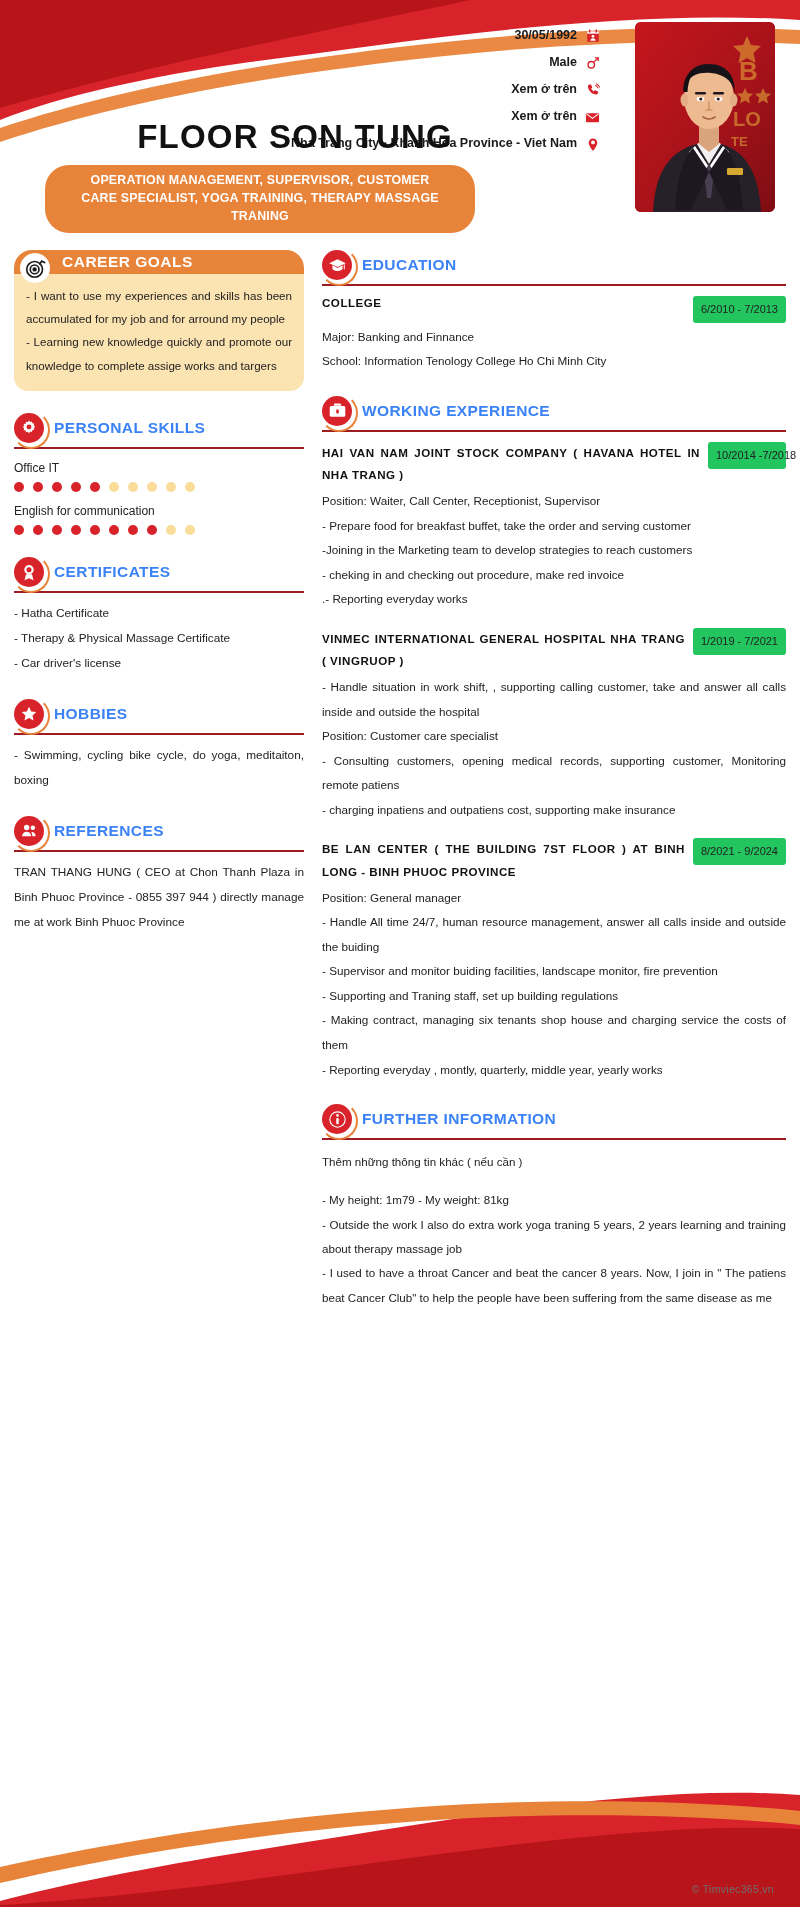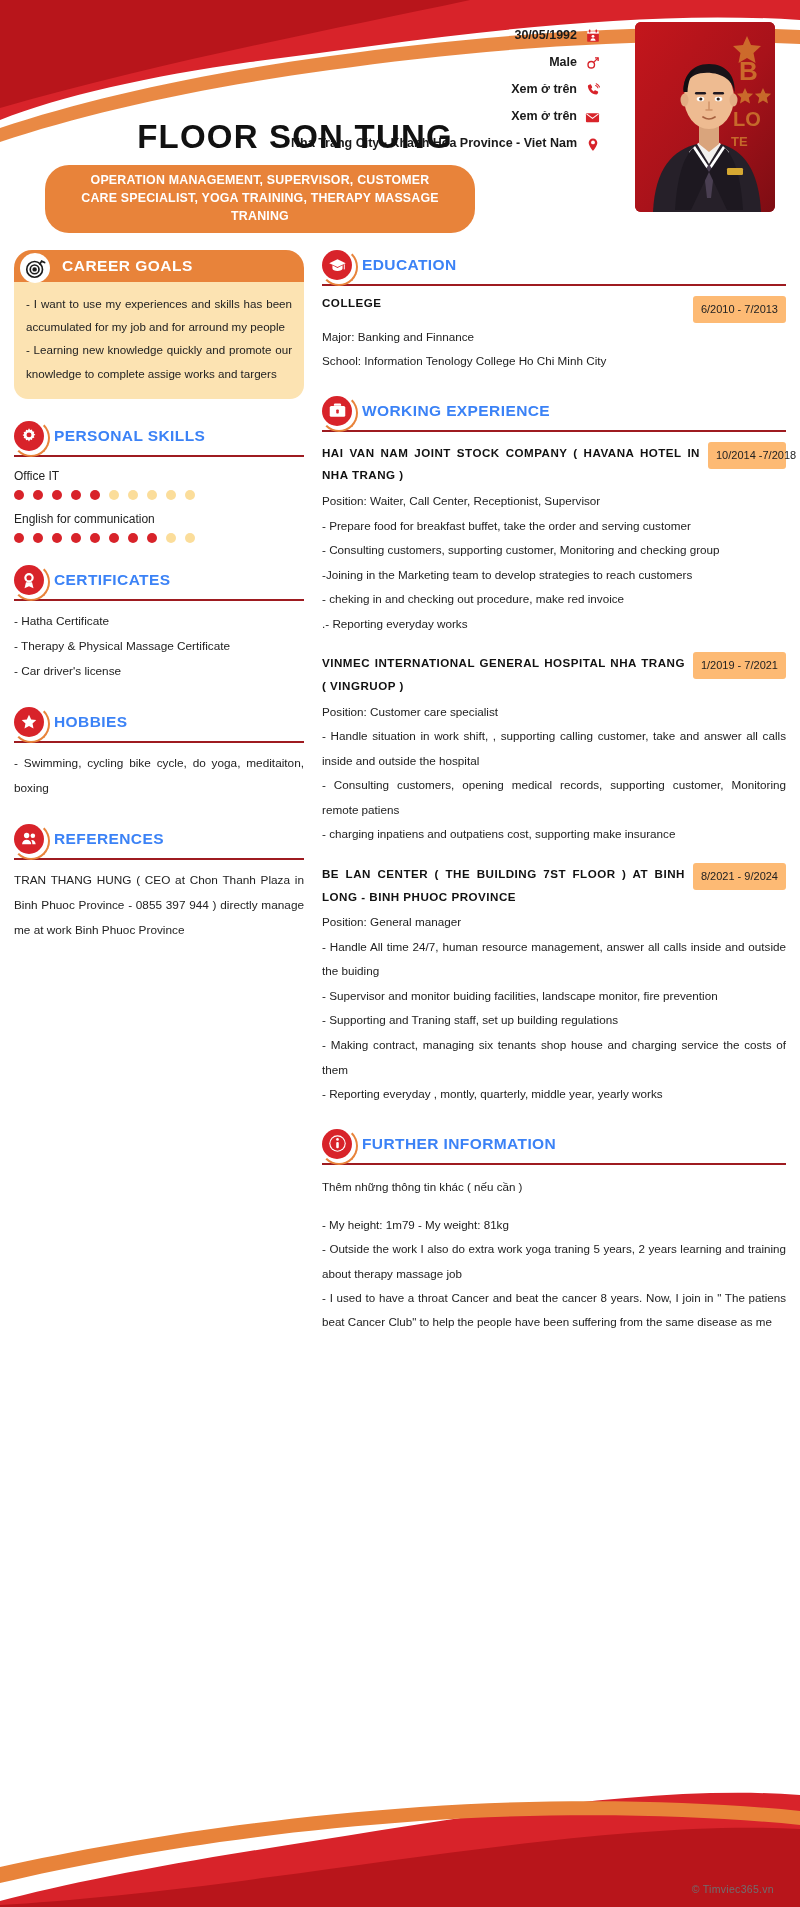--- a/index.html
+++ b/index.html
@@ -59,21 +59,21 @@
   .badge::after{
     content:""; position:absolute; left:-2px; top:-2px; width:34px; height:34px;
     border-radius:50%; border:2px solid #e8833a; border-left-color:transparent; border-top-color:transparent;
   }
   .badge svg{display:block;}
   .sec-title { font-size:15.5px; font-weight:bold; color:#3b82f6; letter-spacing:.4px; }
   .rule { height:2px; background:#9e1b20; margin-top:4px; }
 
   
   .goals-head {
-    background:#e8833a; border-radius:18px 18px 0 0; height:32px;
+    background:#e8833a; border-radius:18px 18px 0 0; height:24px;
     display:flex; align-items:center; padding-left:48px; position:relative;
   }
   .goals-head .gtitle { color:#fff; font-size:15.5px; font-weight:bold; letter-spacing:.5px; }
   .goals-badge {
     position:absolute; left:6px; top:3px; width:30px; height:30px; border-radius:50%;
     background:#fff; display:flex; align-items:center; justify-content:center;
   }
   .goals-body {
     background:#fce3b2; border-radius:0 0 14px 14px; padding:10px 12px 14px;
     font-size:11.6px; color:#222; line-height:2.0; text-align:justify;
@@ -87,21 +87,21 @@
 
   
   .list { font-size:11.8px; color:#222; line-height:2.15; }
   .para { font-size:11.8px; color:#222; line-height:2.15; text-align:justify; }
 
   
   .job { margin-bottom:16px; position:relative; }
   .job-top { display:flex; justify-content:space-between; align-items:flex-start; gap:8px; }
   .job-title { font-size:11.6px; font-weight:bold; color:#111; letter-spacing:.5px; line-height:1.95; flex:1; text-align:justify; }
   .date-chip {
-    background:#fdba74; color:#222; font-size:11px; padding:4px 8px;
+    background:#22c55e; color:#222; font-size:11px; padding:4px 8px;
     border-radius:3px; white-space:nowrap; flex:0 0 auto; text-align:center; line-height:1.7;
   }
   .edu-row { display:flex; justify-content:space-between; align-items:flex-start; margin-top:10px; }
   .edu-name { font-size:11.6px; font-weight:bold; color:#111; letter-spacing:.5px; }
   .job-body { font-size:11.7px; color:#222; line-height:2.1; text-align:justify; margin-top:2px; }
   .job-body div { margin-bottom:0; }
   .fi-note { font-size:11.6px; color:#222; line-height:2.1; margin-top:10px; }
   .fi-body { font-size:11.6px; color:#222; line-height:2.1; text-align:justify; margin-top:14px; }
 
   .footer-credit {
@@ -408,35 +408,34 @@
         <div class="rule"></div>
 
         <div class="job" style="margin-top:10px;">
           <div class="job-top">
             <span class="job-title">HAI  VAN  NAM  JOINT  STOCK COMPANY    (  HAVANA  HOTEL  IN  NHA TRANG )</span>
             <span class="date-chip" style="width:78px;">10/2014 -7/2018</span>
           </div>
           <div class="job-body">
             <div>Position: Waiter, Call Center, Receptionist, Supervisor</div>
             <div>-  Prepare  food  for  breakfast  buffet,  take  the  order  and serving customer</div>
-            <div>-  Consulting  customers,  supporting  customer,  Monitoring and checking group</div>
             <div>-Joining in the Marketing team to develop strategies to reach customers</div>
             <div>- cheking in and checking out procedure, make red invoice</div>
             <div>.- Reporting everyday works</div>
           </div>
         </div>
 
         <div class="job">
           <div class="job-top">
             <span class="job-title">VINMEC  INTERNATIONAL  GENERAL HOSPITAL NHA TRANG ( VINGRUOP )</span>
             <span class="date-chip">1/2019 - 7/2021</span>
           </div>
           <div class="job-body">
+            <div>-    Handle  situation  in  work  shift,  ,  supporting  calling customer, take and answer all calls inside and outside the hospital</div>
             <div>Position: Customer care specialist</div>
-            <div>-    Handle  situation  in  work  shift,  ,  supporting  calling customer, take and answer all calls inside and outside the hospital</div>
             <div>- Consulting customers, opening medical records, supporting customer, Monitoring remote patiens</div>
             <div>-  charging  inpatiens  and  outpatiens  cost,  supporting  make insurance</div>
           </div>
         </div>
 
         <div class="job">
           <div class="job-top">
             <span class="job-title">BE  LAN  CENTER  (  THE  BUILDING  7ST FLOOR ) AT BINH LONG - BINH PHUOC PROVINCE</span>
             <span class="date-chip">8/2021 - 9/2024</span>
           </div>

